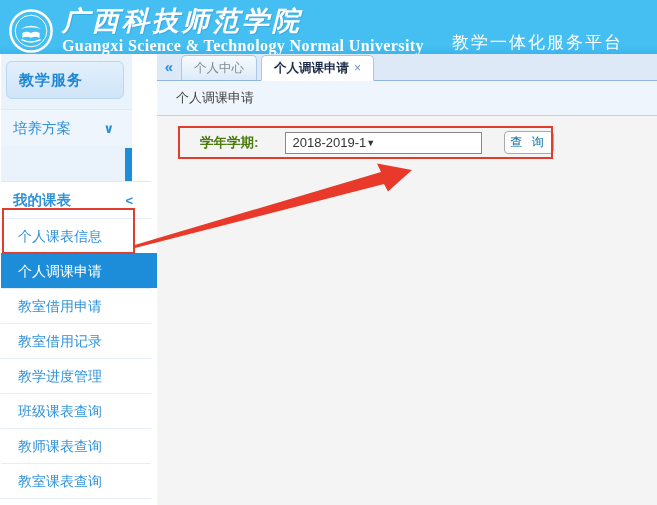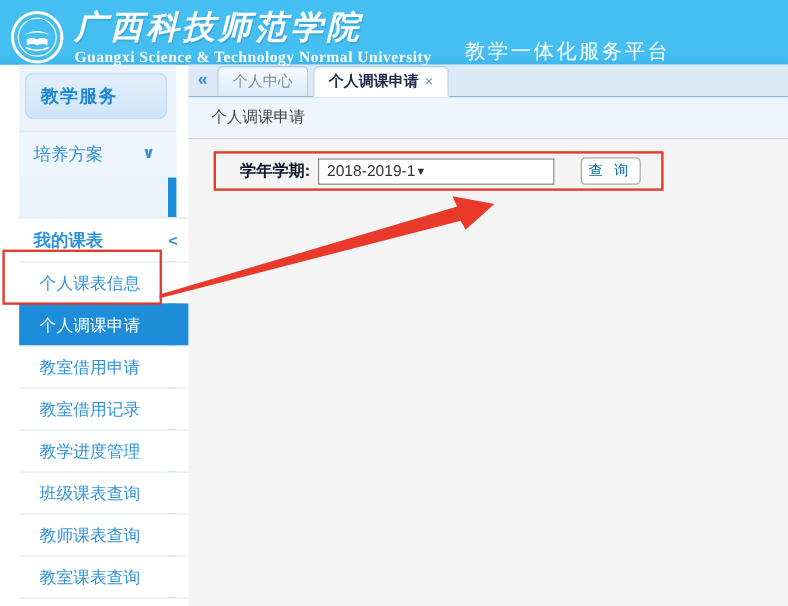--- a/index.html
+++ b/index.html
@@ -14,26 +14,26 @@
   body{font-family:"Liberation Sans","DejaVu Sans",sans-serif;position:relative;background:#fff;}
 
   
   .header{position:absolute;left:0;top:0;width:657px;height:54px;
     background:linear-gradient(var(--header-bg),var(--header-bg) 85%,var(--header-bg2));
     display:flex;align-items:flex-end;color:#fff;}
   .logo-wrap{width:46px;height:46px;margin:0 8px 0 8px;flex:0 0 auto;}
   .brand{display:flex;flex-direction:column;line-height:1;}
   .brand-zh{font-size:27px;font-weight:bold;font-style:italic;letter-spacing:3px;
     font-family:"DejaVu Serif","Liberation Serif",serif;text-shadow:1px 1px 0 rgba(0,60,120,.15);}
-  .brand-en{font-size:13px;font-weight:bold;margin-top:4px;letter-spacing:.4px;
+  .brand-en{font-size:16px;font-weight:bold;margin-top:4px;letter-spacing:.4px;
     font-family:"Liberation Serif","DejaVu Serif",serif;}
   .platform-title{font-size:17px;margin-left:28px;letter-spacing:2px;margin-top:-6px;}
 
   
-  .sidebar{position:absolute;left:16px;top:54px;width:131px;height:451px;background:#eaf3fc;}
+  .sidebar{position:absolute;left:1px;top:54px;width:131px;height:451px;background:#eaf3fc;}
   .side-strip{position:absolute;right:0;top:94px;bottom:0;width:7px;background:var(--accent-blue);}
   .service-box{margin:7px 8px 0 5px;height:38px;border:1px solid #b9d7f1;border-radius:6px;
     background:linear-gradient(#e3f0fc,#cfe5f8);color:#1e87d5;font-weight:bold;font-size:15px;
     display:flex;align-items:center;padding-left:12px;letter-spacing:1px;}
   .group-row{height:37px;display:flex;align-items:center;justify-content:space-between;
     padding:0 18px 0 12px;font-size:14.5px;color:var(--menu-text);border-top:1px solid #dcE9f6;
     background:#eef5fd;margin-top:10px;cursor:pointer;}
   .group-row.expanded{background:#fff;font-weight:bold;margin-top:0;width:150px;gap:44px;}
   .group-chevron{font-size:13px;font-weight:bold;color:#2a8fd8;}
   .menu{position:absolute;left:0;top:127px;width:150px;}
@@ -52,21 +52,21 @@
     background:linear-gradient(#f6fafd,#dcebf8);color:#828a94;cursor:pointer;}
   .tab.active{background:#fff;color:#1c2b47;font-weight:bold;margin-bottom:-1px;height:26px;
     border-bottom:1px solid #fff;z-index:2;}
   .tab-close{margin-left:5px;font-size:12px;color:#6a8fc0;font-weight:normal;cursor:pointer;}
   .crumbbar{height:35px;background:var(--crumb-bg);border-bottom:1px solid #cfcfcf;
     display:flex;align-items:center;padding-left:19px;font-size:13px;color:#444;}
   .content{position:relative;height:388px;}
 
   
   .form-row{position:absolute;left:43px;top:15px;display:flex;align-items:center;}
-  .form-label{font-size:13.5px;font-weight:bold;color:#0f172a;margin-right:6px;}
+  .form-label{font-size:13.5px;font-weight:bold;color:#4d7c0f;margin-right:26px;}
   .select-box{width:197px;height:22px;border:1px solid #888;background:#fff;display:flex;
     align-items:center;padding:0 6px 0 7px;font-size:13px;color:#333;cursor:pointer;}
   .select-arrow{font-size:9px;color:#333;}
   .query-btn{margin-left:22px;width:50px;height:23px;border:1px solid #aaa;border-radius:4px;
     background:#fdfdfd;font-size:12px;color:#0369a1;letter-spacing:3px;cursor:pointer;
     font-family:inherit;display:flex;align-items:center;justify-content:center;}
 
   
   .overlay{position:absolute;left:0;top:0;width:657px;height:505px;pointer-events:none;z-index:50;}
   .anno-box{position:absolute;border:2px solid var(--annotation-red);}

